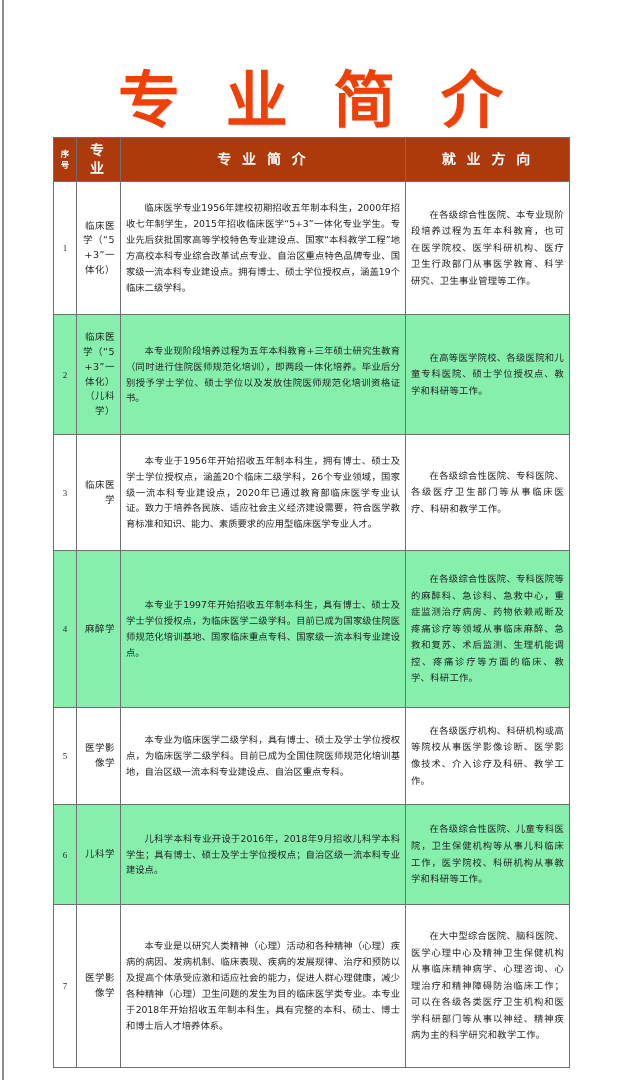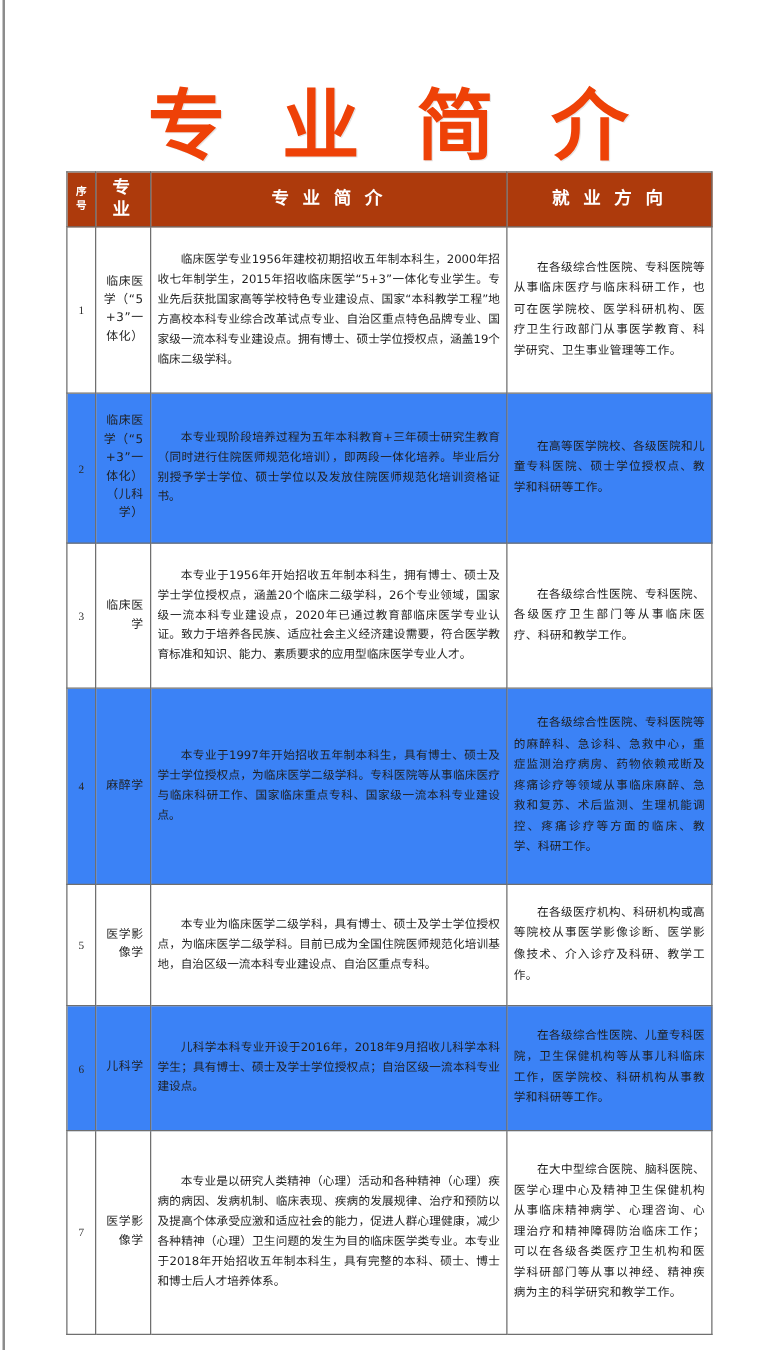--- a/index.html
+++ b/index.html
@@ -94,21 +94,21 @@
   }
   thead th.h-index {
     letter-spacing: 0;
     font-size: 8.5px;
     padding: 4px 1px;
   }
   thead th.h-index span { display: block; }
 
   
   tbody tr.row-odd  > td { background: #ffffff; }
-  tbody tr.row-even > td { background: #3b82f6; }
+  tbody tr.row-even > td { background: #86efac; }
 
   td.cell-index {
     text-align: center;
     font-family: "Liberation Serif", serif;
     font-size: 9px;
     color: #2b2b2b;
     padding: 2px 1px;
   }
 
   td.cell-major {
@@ -187,41 +187,41 @@
           <th>专 业 简 介</th>
           <th>就 业 方 向</th>
         </tr>
       </thead>
       <tbody>
 
         <tr class="row-odd r1">
           <td class="cell-index">1</td>
           <td class="cell-major">临床医学（“5+3”一体化）</td>
           <td class="cell-intro">临床医学专业1956年建校初期招收五年制本科生，2000年招收七年制学生，2015年招收临床医学“5+3”一体化专业学生。专业先后获批国家高等学校特色专业建设点、国家“本科教学工程”地方高校本科专业综合改革试点专业、自治区重点特色品牌专业、国家级一流本科专业建设点。拥有博士、硕士学位授权点，涵盖19个临床二级学科。</td>
-          <td class="cell-career">在各级综合性医院、专科医院等从事临床医疗与临床科研工作，也可在医学院校、医学科研机构、医疗卫生行政部门从事医学教育、科学研究、卫生事业管理等工作。</td>
+          <td class="cell-career">在各级综合性医院、本专业现阶段培养过程为五年本科教育，也可在医学院校、医学科研机构、医疗卫生行政部门从事医学教育、科学研究、卫生事业管理等工作。</td>
         </tr>
 
         <tr class="row-even r2">
           <td class="cell-index">2</td>
           <td class="cell-major">临床医学（“5+3”一体化）（儿科学）</td>
           <td class="cell-intro">本专业现阶段培养过程为五年本科教育+三年硕士研究生教育（同时进行住院医师规范化培训），即两段一体化培养。毕业后分别授予学士学位、硕士学位以及发放住院医师规范化培训资格证书。</td>
           <td class="cell-career">在高等医学院校、各级医院和儿童专科医院、硕士学位授权点、教学和科研等工作。</td>
         </tr>
 
         <tr class="row-odd r3">
           <td class="cell-index">3</td>
           <td class="cell-major">临床医学</td>
           <td class="cell-intro">本专业于1956年开始招收五年制本科生，拥有博士、硕士及学士学位授权点，涵盖20个临床二级学科，26个专业领域，国家级一流本科专业建设点，2020年已通过教育部临床医学专业认证。致力于培养各民族、适应社会主义经济建设需要，符合医学教育标准和知识、能力、素质要求的应用型临床医学专业人才。</td>
           <td class="cell-career">在各级综合性医院、专科医院、各级医疗卫生部门等从事临床医疗、科研和教学工作。</td>
         </tr>
 
         <tr class="row-even r4">
           <td class="cell-index">4</td>
           <td class="cell-major">麻醉学</td>
-          <td class="cell-intro">本专业于1997年开始招收五年制本科生，具有博士、硕士及学士学位授权点，为临床医学二级学科。专科医院等从事临床医疗与临床科研工作、国家临床重点专科、国家级一流本科专业建设点。</td>
+          <td class="cell-intro">本专业于1997年开始招收五年制本科生，具有博士、硕士及学士学位授权点，为临床医学二级学科。目前已成为国家级住院医师规范化培训基地、国家临床重点专科、国家级一流本科专业建设点。</td>
           <td class="cell-career">在各级综合性医院、专科医院等的麻醉科、急诊科、急救中心，重症监测治疗病房、药物依赖戒断及疼痛诊疗等领域从事临床麻醉、急救和复苏、术后监测、生理机能调控、疼痛诊疗等方面的临床、教学、科研工作。</td>
         </tr>
 
         <tr class="row-odd r5">
           <td class="cell-index">5</td>
           <td class="cell-major">医学影像学</td>
           <td class="cell-intro">本专业为临床医学二级学科，具有博士、硕士及学士学位授权点，为临床医学二级学科。目前已成为全国住院医师规范化培训基地，自治区级一流本科专业建设点、自治区重点专科。</td>
           <td class="cell-career">在各级医疗机构、科研机构或高等院校从事医学影像诊断、医学影像技术、介入诊疗及科研、教学工作。</td>
         </tr>
 

